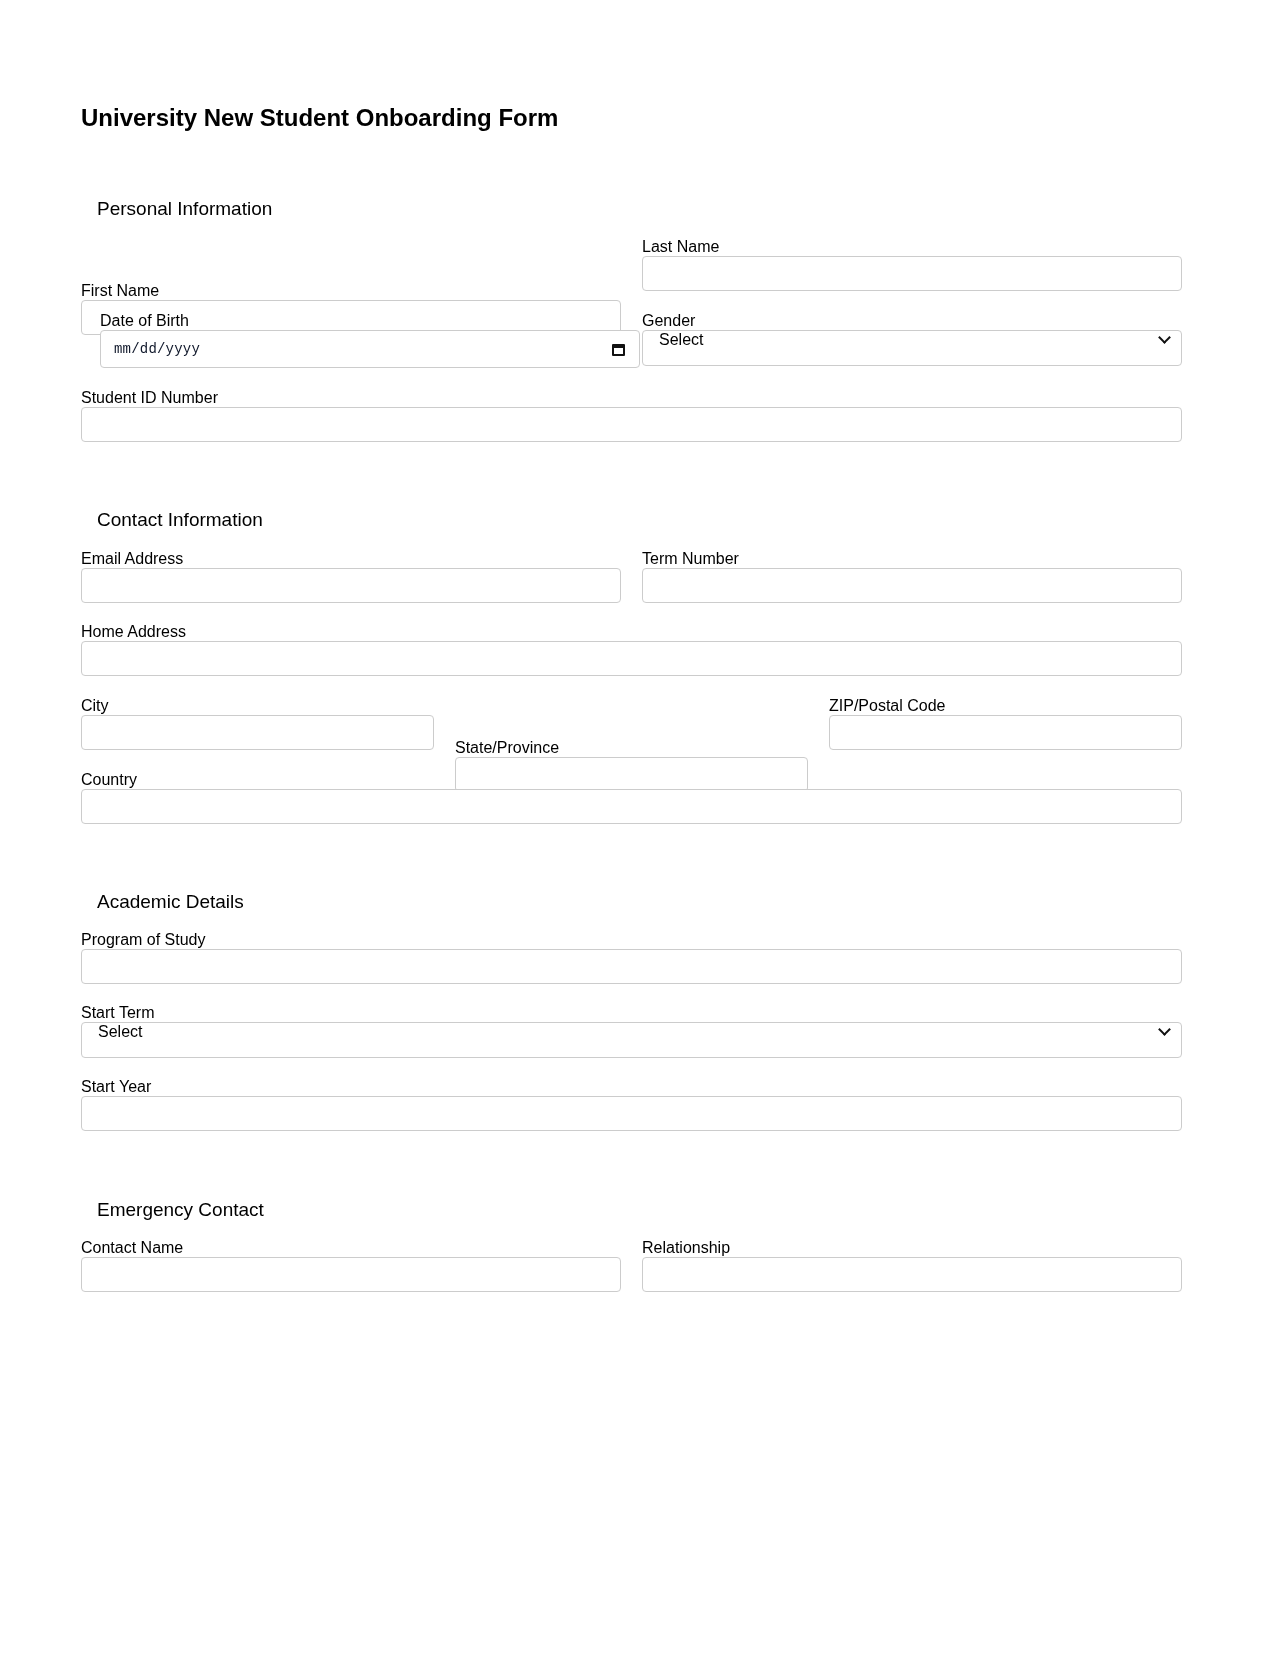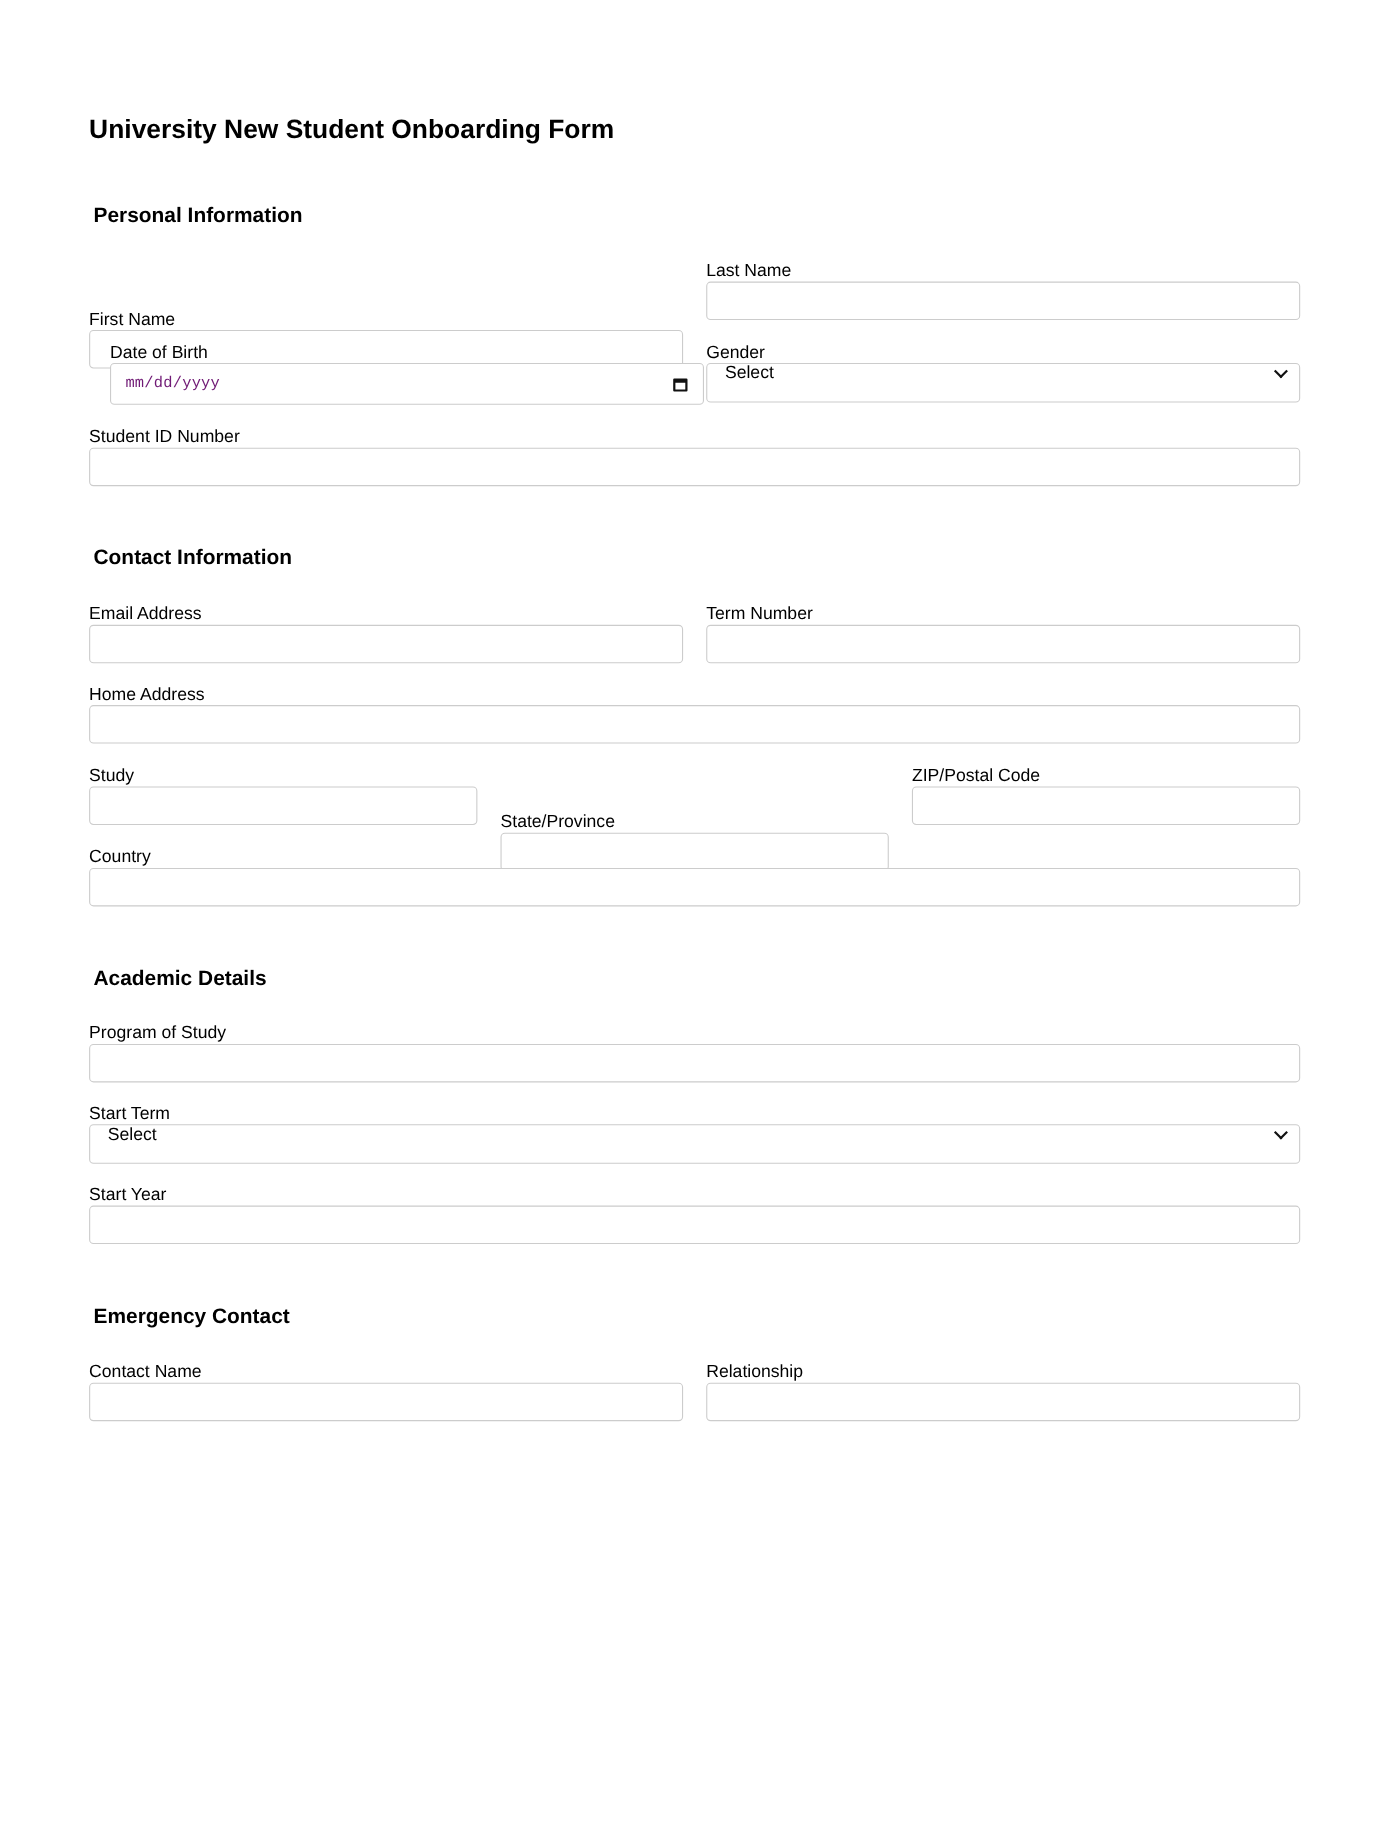--- a/index.html
+++ b/index.html
@@ -7,36 +7,36 @@
     width: 1263px; height: 1667px; overflow: hidden;
     font-family: "Liberation Sans", sans-serif; color: #000;
   }
   .page { position: relative; width: 1263px; height: 1667px; }
   .container { position: absolute; left: 81px; top: 0; width: 1101px; }
   h1 {
     position: absolute; left: 0; top: 104px; margin: 0;
     font-size: 24px; font-weight: bold; line-height: 28px; white-space: nowrap;
   }
   h2 {
-    position: absolute; left: 0; margin: 4px;
-    font-size: 19px; font-weight: bold; line-height: 22px; white-space: nowrap;
+    position: absolute; left: 0; margin: 16px;
+    font-size: 19px; font-weight: normal; line-height: 22px; white-space: nowrap;
   }
   .field { position: absolute; }
   .field label {
     display: block; font-size: 16px; line-height: 18px; height: 18px;
     margin-bottom: 0; white-space: nowrap;
   }
   .ctrl {
     position: absolute; left: 0; top: 18px; box-sizing: border-box;
     width: 100%; height: 35px; border: 1px solid #cccccc; border-radius: 4px;
     background: #fff; font-family: "Liberation Sans", sans-serif; font-size: 16px;
     padding: 0 8px; outline: none;
   }
   .date-ctrl { height: 38px; display: flex; align-items: center; justify-content: space-between; padding: 0 14px 0 13px; }
-  .date-ctrl .ph { font-family: "Liberation Mono", monospace; font-size: 14px; color: #701a75; letter-spacing: 0.2px; }
+  .date-ctrl .ph { font-family: "Liberation Mono", monospace; font-size: 14px; color: #0f172a; letter-spacing: 0.2px; }
   .cal-icon { width: 13px; height: 13px; position: relative; }
   .cal-icon::before { content: ""; position: absolute; left: 0; top: 1px; width: 13px; height: 12px; box-sizing: border-box; border: 2px solid #111; border-top-width: 4px; border-radius: 1px; }
   .select-ctrl { height: 36px; display: flex; align-items: center; justify-content: space-between; padding: 0 10px 16px 16px; cursor: pointer; }
   .select-ctrl .val { font-size: 16px; }
   .chev { width: 7px; height: 7px; border-right: 2.5px solid #111; border-bottom: 2.5px solid #111; transform: rotate(45deg); margin-top: -5px; margin-right: 2px; }
 </style>
 </head>
 <body>
 
 <div class="page">
@@ -85,21 +85,21 @@
       <label>Term Number</label>
       <input class="ctrl" type="tel" value="" style="">
     </div>
 
     <div class="field" style="left:0; top:623px; width:1101px; height:53px;">
       <label>Home Address</label>
       <input class="ctrl" type="text" value="" style="">
     </div>
 
     <div class="field" style="left:0; top:697px; width:353px; height:53px;">
-      <label>Study</label>
+      <label>City</label>
       <input class="ctrl" type="text" value="" style="">
     </div>
     <div class="field" style="left:374px; top:739px; width:353px; height:53px;">
       <label>State/Province</label>
       <input class="ctrl" type="text" value="" style="">
     </div>
     <div class="field" style="left:748px; top:697px; width:353px; height:53px;">
       <label>ZIP/Postal Code</label>
       <input class="ctrl" type="text" value="" style="">
     </div>

